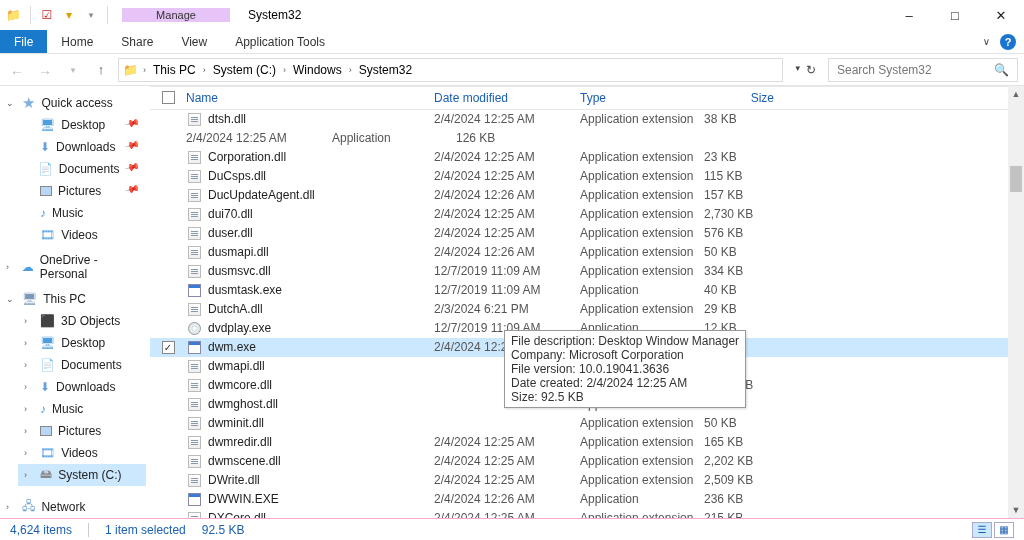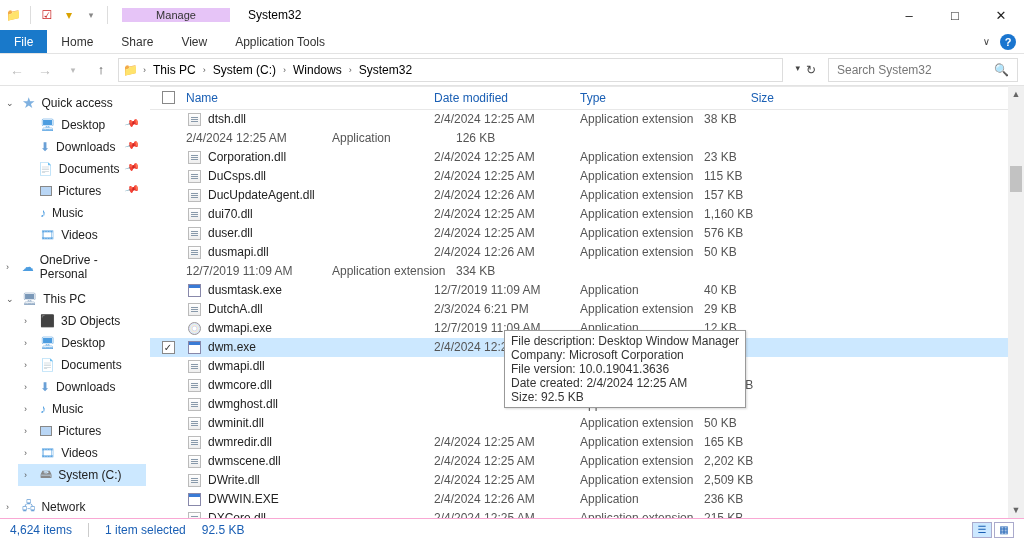--- a/index.html
+++ b/index.html
@@ -322,21 +322,21 @@
         <div class="row">
       <div class="c-check"></div>
       <div class="c-name">
             <span class="ic">
               <span class="ic-dll"></span>
             </span>
             <span>dui70.dll</span>
           </div>
       <div class="c-date">2/4/2024 12:25 AM</div>
       <div class="c-type">Application extension</div>
-      <div class="c-size">1,160 KB</div>
+      <div class="c-size">2,730 KB</div>
     </div>
         <div class="row">
       <div class="c-check"></div>
       <div class="c-name">
             <span class="ic">
               <span class="ic-dll"></span>
             </span>
             <span>duser.dll</span>
           </div>
       <div class="c-date">2/4/2024 12:25 AM</div>
@@ -350,20 +350,26 @@
               <span class="ic-dll"></span>
             </span>
             <span>dusmapi.dll</span>
           </div>
       <div class="c-date">2/4/2024 12:26 AM</div>
       <div class="c-type">Application extension</div>
       <div class="c-size">50 KB</div>
     </div>
         <div class="row">
       <div class="c-check"></div>
+      <div class="c-name">
+            <span class="ic">
+              <span class="ic-dll"></span>
+            </span>
+            <span>dusmsvc.dll</span>
+          </div>
       <div class="c-date">12/7/2019 11:09 AM</div>
       <div class="c-type">Application extension</div>
       <div class="c-size">334 KB</div>
     </div>
         <div class="row">
       <div class="c-check"></div>
       <div class="c-name">
             <span class="ic">
               <span class="ic-exe"></span>
             </span>
@@ -384,21 +390,21 @@
       <div class="c-date">2/3/2024 6:21 PM</div>
       <div class="c-type">Application extension</div>
       <div class="c-size">29 KB</div>
     </div>
         <div class="row">
       <div class="c-check"></div>
       <div class="c-name">
             <span class="ic">
               <span class="ic-dvd"></span>
             </span>
-            <span>dwmapi.exe</span>
+            <span>dvdplay.exe</span>
           </div>
       <div class="c-date">12/7/2019 11:09 AM</div>
       <div class="c-type">Application</div>
       <div class="c-size">12 KB</div>
     </div>
         <div class="row sel">
       <div class="c-check">
             <span class="cbx">✓</span>
           </div>
       <div class="c-name">

